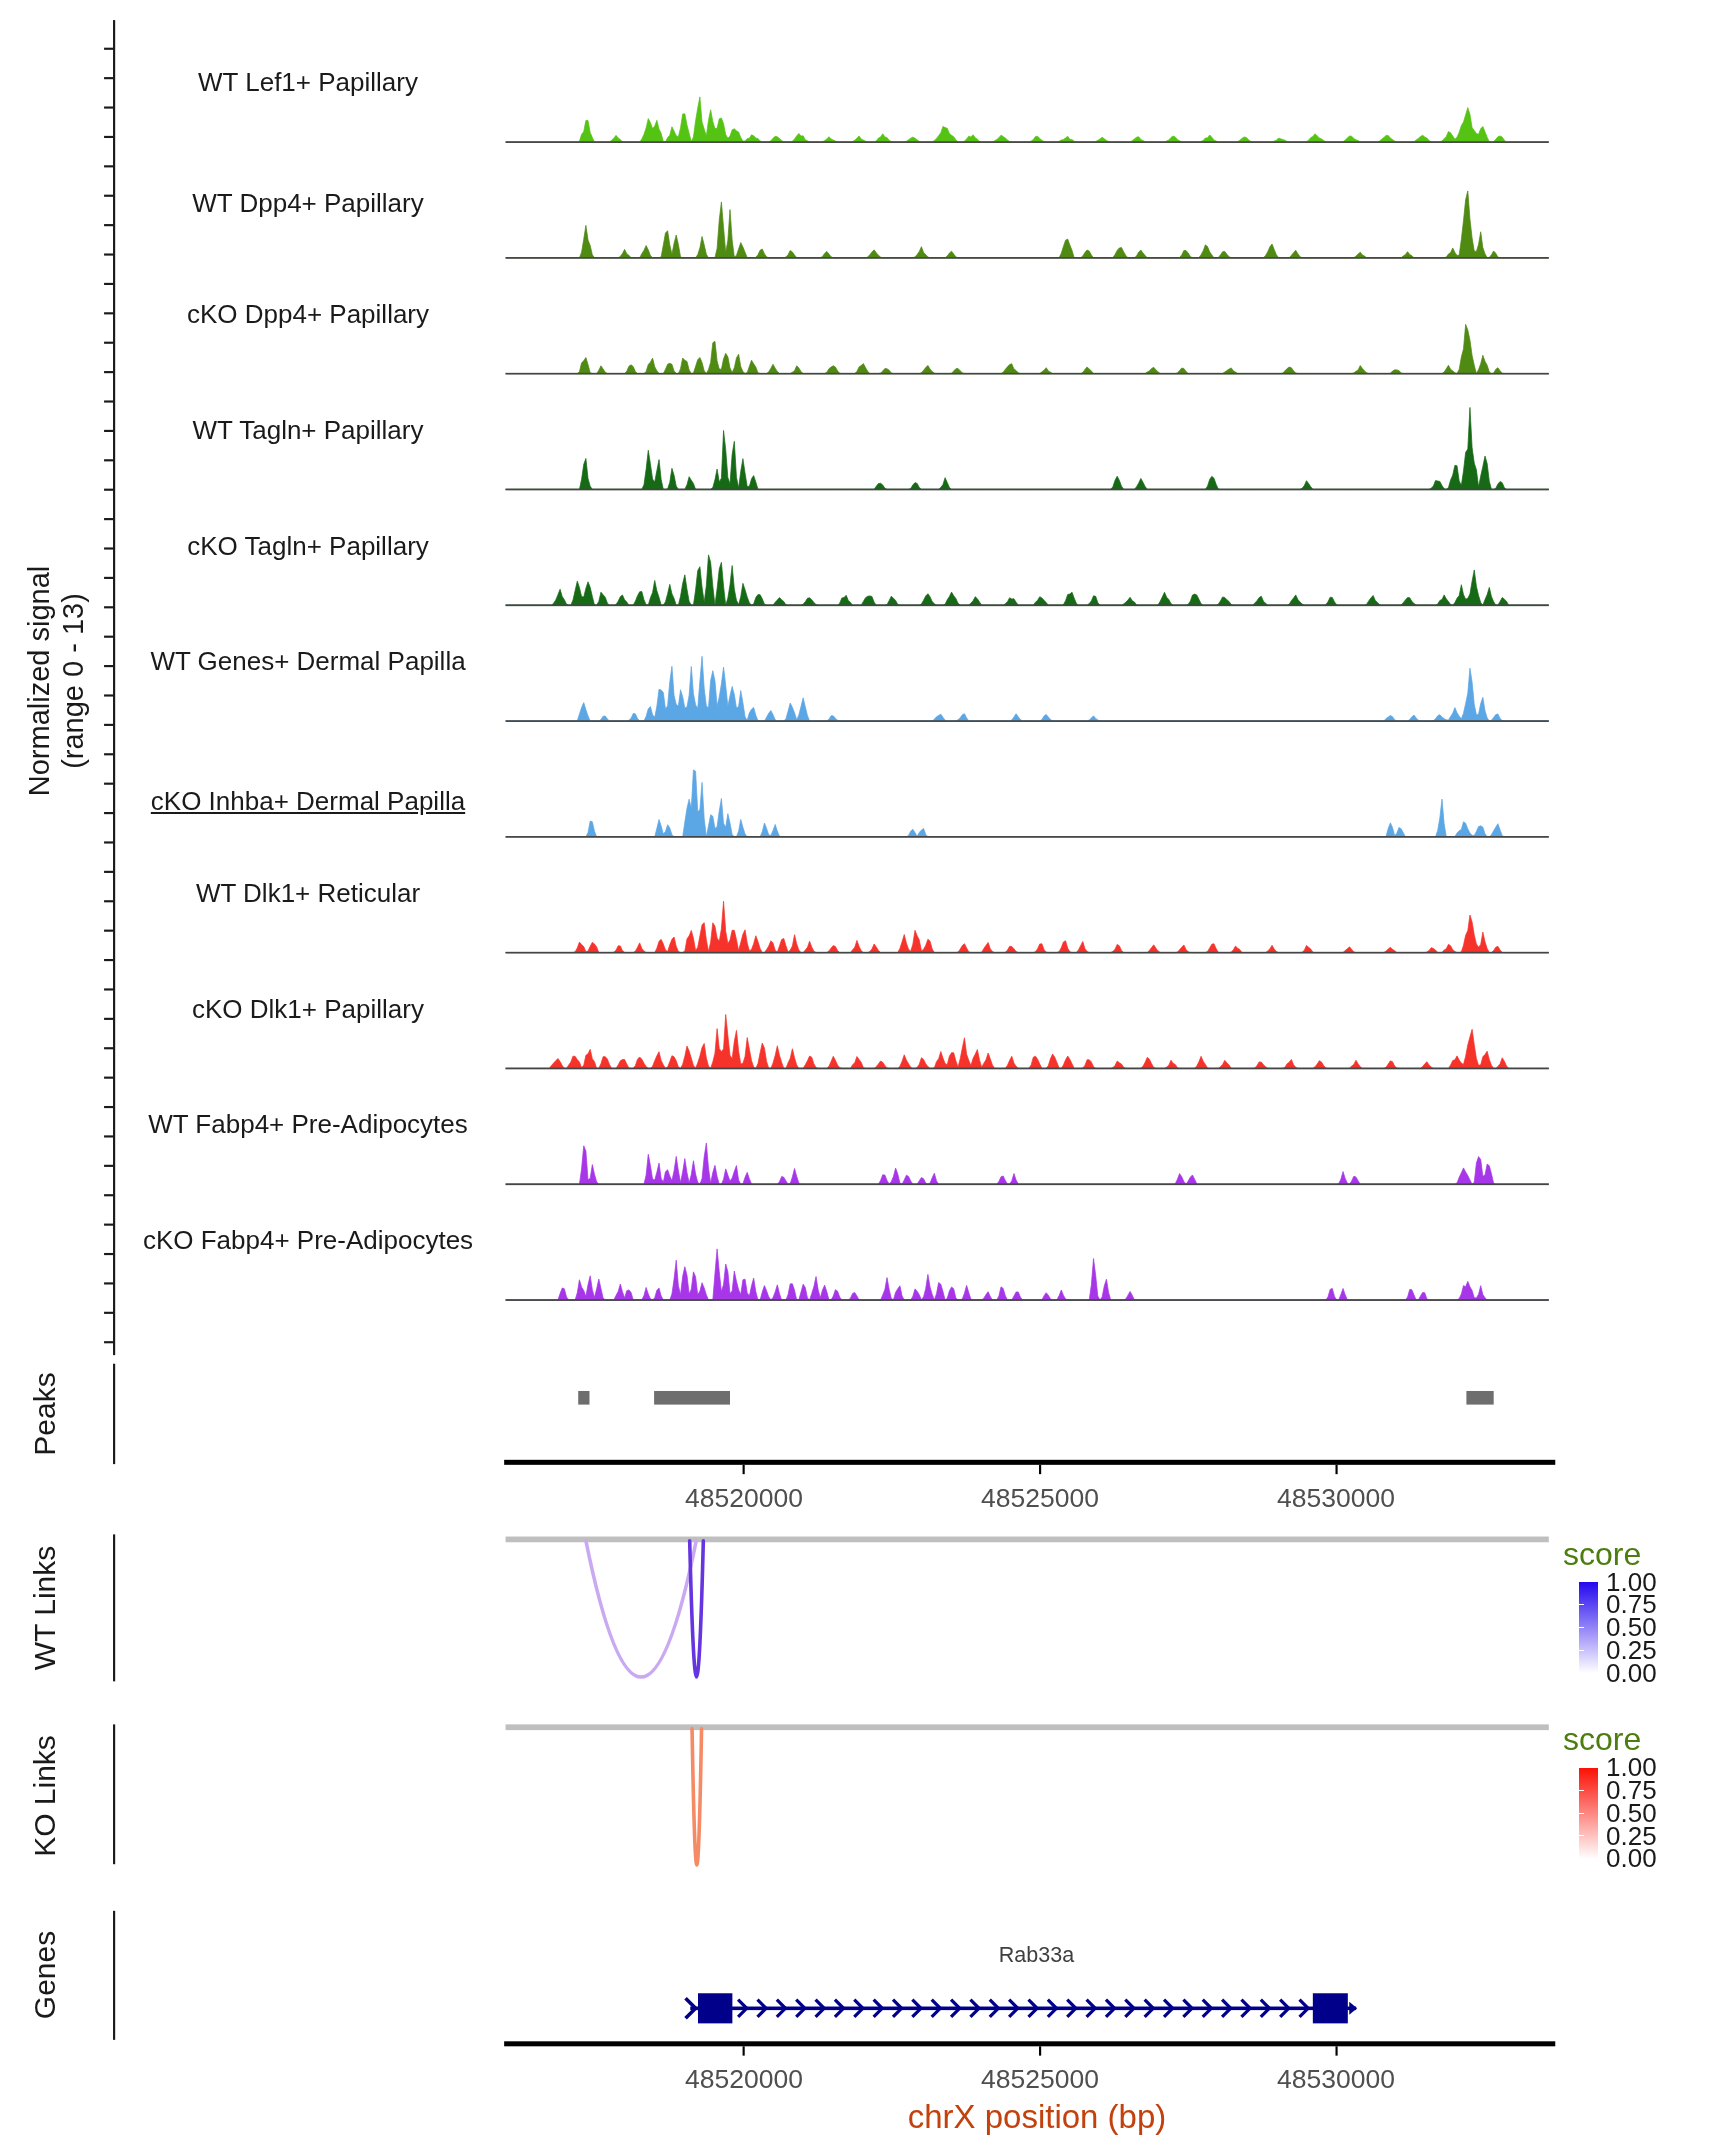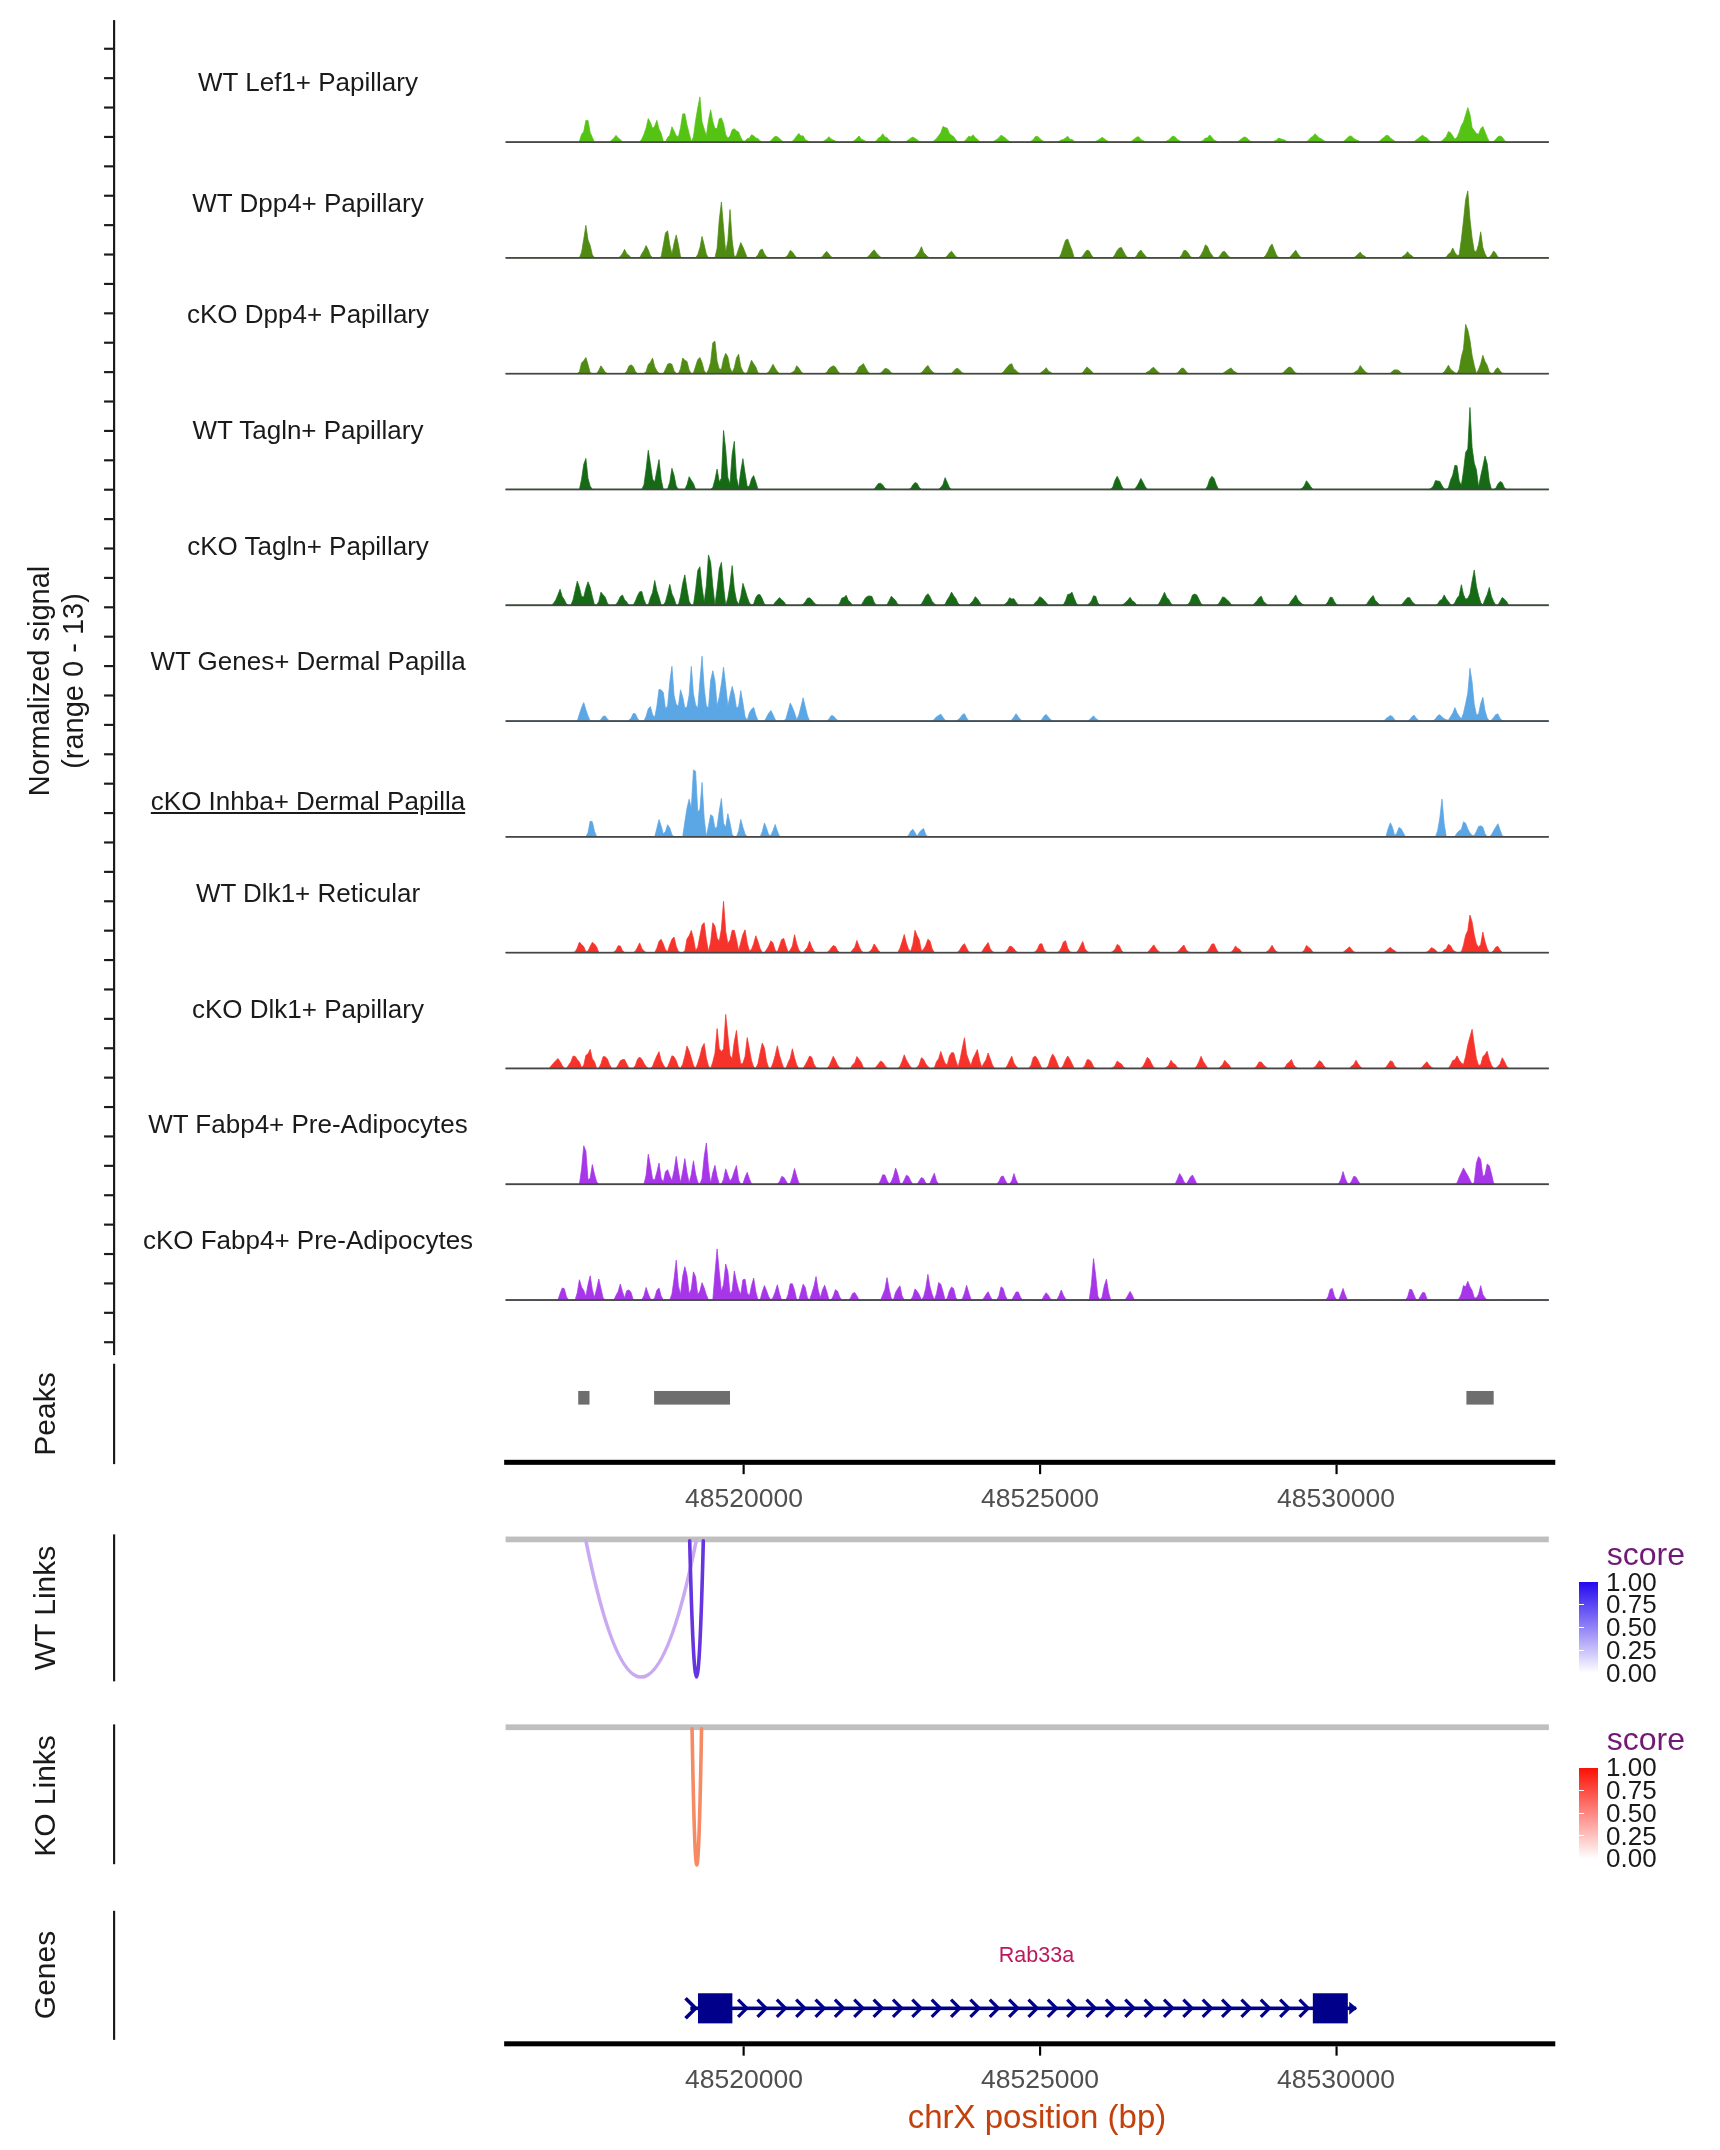--- a/index.html
+++ b/index.html
@@ -6,22 +6,22 @@
   #fig{position:relative;width:1721px;height:2151px;background:#fff;
        font-family:"Liberation Sans", sans-serif;overflow:hidden;}
   #chart{position:absolute;left:0;top:0;}
   .lbl{position:absolute;color:#1a1a1a;white-space:nowrap;}
   .track-label{font-size:26px;width:430px;left:93px;text-align:center;}
   .rot{transform:rotate(-90deg);transform-origin:50% 50%;text-align:center;}
   .section-label{font-size:30px;width:229px;height:36px;line-height:36px;}
   .yaxis-label{font-size:29px;width:545px;height:72px;line-height:34px;}
   .tick-label{font-size:26.5px;color:#4f4f4f;width:158px;text-align:center;}
   .xaxis-title{font-size:33px;color:#c2410c;width:502px;text-align:center;}
-  .gene-label{font-size:21.5px;color:#be185d;width:215px;text-align:center;}
-  .legend-title{font-size:32px;color:#701a75;width:122px;text-align:right;}
+  .gene-label{font-size:21.5px;color:#404040;width:215px;text-align:center;}
+  .legend-title{font-size:32px;color:#4d7c0f;width:122px;text-align:left;}
   .legend-tick{font-size:26px;color:#1a1a1a;width:86px;text-align:left;height:27px;line-height:27px;}
   .legend-bar{position:absolute;width:18.6px;height:91px;}
   .notch{position:absolute;width:5px;height:1.4px;background:#fff;}
 </style>
 </head>
 <body>
 
 <div id="fig">
   <svg id="chart" width="1721" height="2151" viewBox="0 0 2400 3000">
       <rect x="157.5" y="28" width="3" height="1862" fill="#1a1a1a"></rect>

